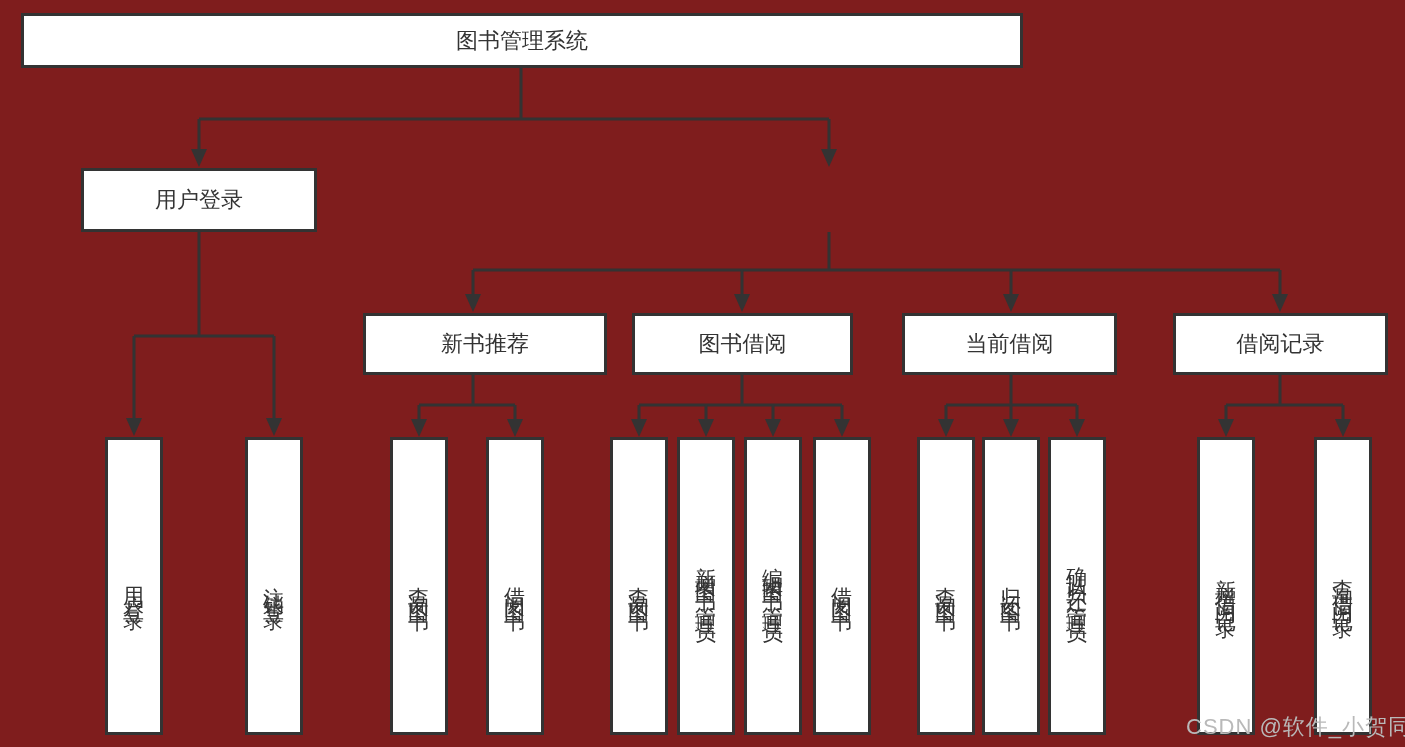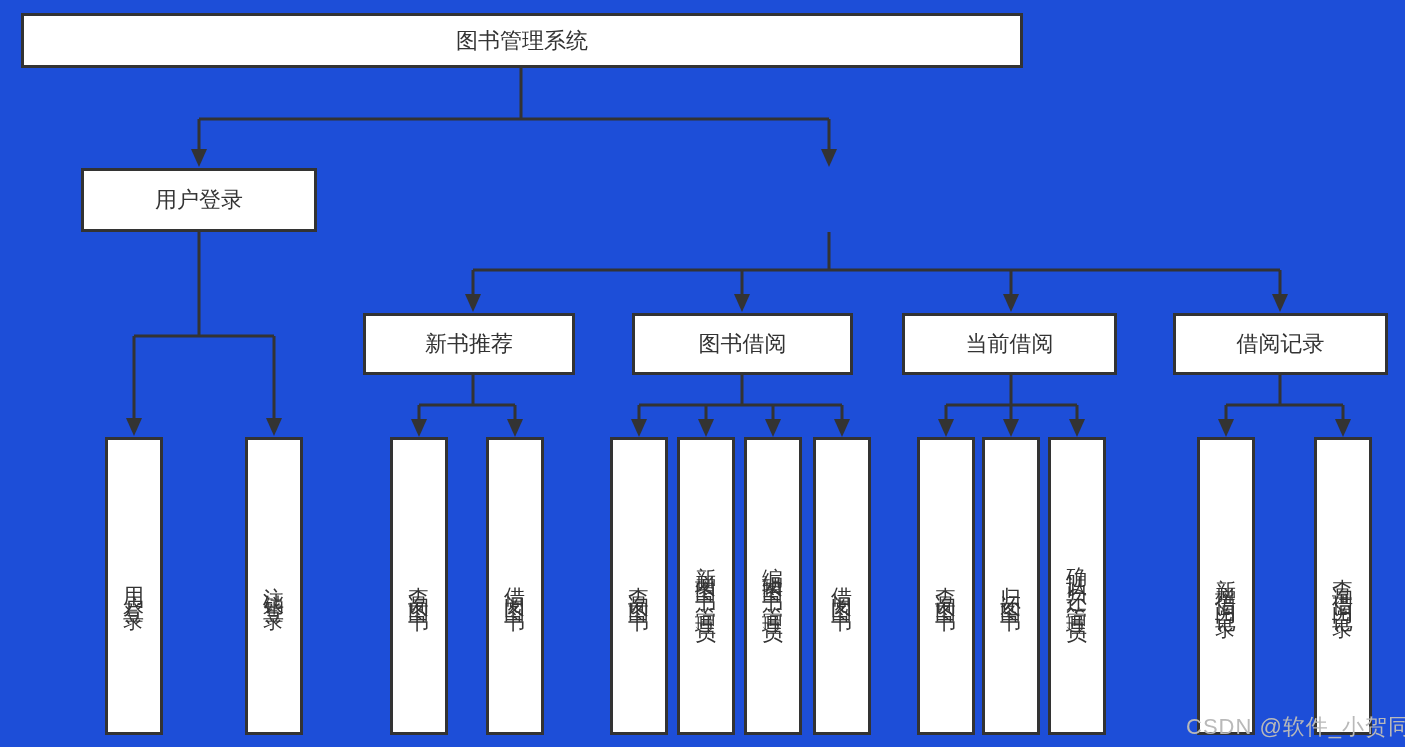--- a/index.html
+++ b/index.html
@@ -4,21 +4,21 @@
 <style>
   html, body { margin: 0; padding: 0; }
   body {
     font-family: "Liberation Sans", "DejaVu Sans", sans-serif;
     background: #ffffff;
   }
   .canvas {
     position: relative;
     width: 1405px;
     height: 747px;
-    background: #1d4ed8;
+    background: #7f1d1d;
     overflow: hidden;
   }
   .connectors {
     position: absolute;
     left: 0; top: 0;
     width: 1405px; height: 747px;
   }
   .connectors path {
     fill: none;
     stroke: #333333;
@@ -117,21 +117,21 @@
       <path d="M1226 405 V421 M1343 405 V421"></path>
       <polygon points="1218,419 1234,419 1226,437"></polygon>
       <polygon points="1335,419 1351,419 1343,437"></polygon>
     </g>
   </svg>
 
   <div class="node" style="left:21px; top:13px; width:1002px; height:55px;">图书管理系统</div>
 
   <div class="node" style="left:81px; top:168px; width:236px; height:64px;">用户登录</div>
 
-  <div class="node" style="left:363px; top:313px; width:212px; height:62px;text-align:right;">新书推荐</div>
+  <div class="node" style="left:363px; top:313px; width:244px; height:62px;text-align:right;">新书推荐</div>
   <div class="node" style="left:632px; top:313px; width:221px; height:62px;">图书借阅</div>
   <div class="node" style="left:902px; top:313px; width:215px; height:62px;">当前借阅</div>
   <div class="node" style="left:1173px; top:313px; width:215px; height:62px;">借阅记录</div>
 
   <div class="node leaf" style="left:105px; top:437px; width:58px; height:298px;">用户登录</div>
   <div class="node leaf" style="left:245px; top:437px; width:58px; height:298px;">注销登录</div>
 
   <div class="node leaf" style="left:390px; top:437px; width:58px; height:298px;">查询图书</div>
   <div class="node leaf" style="left:486px; top:437px; width:58px; height:298px;">借阅图书</div>
 

